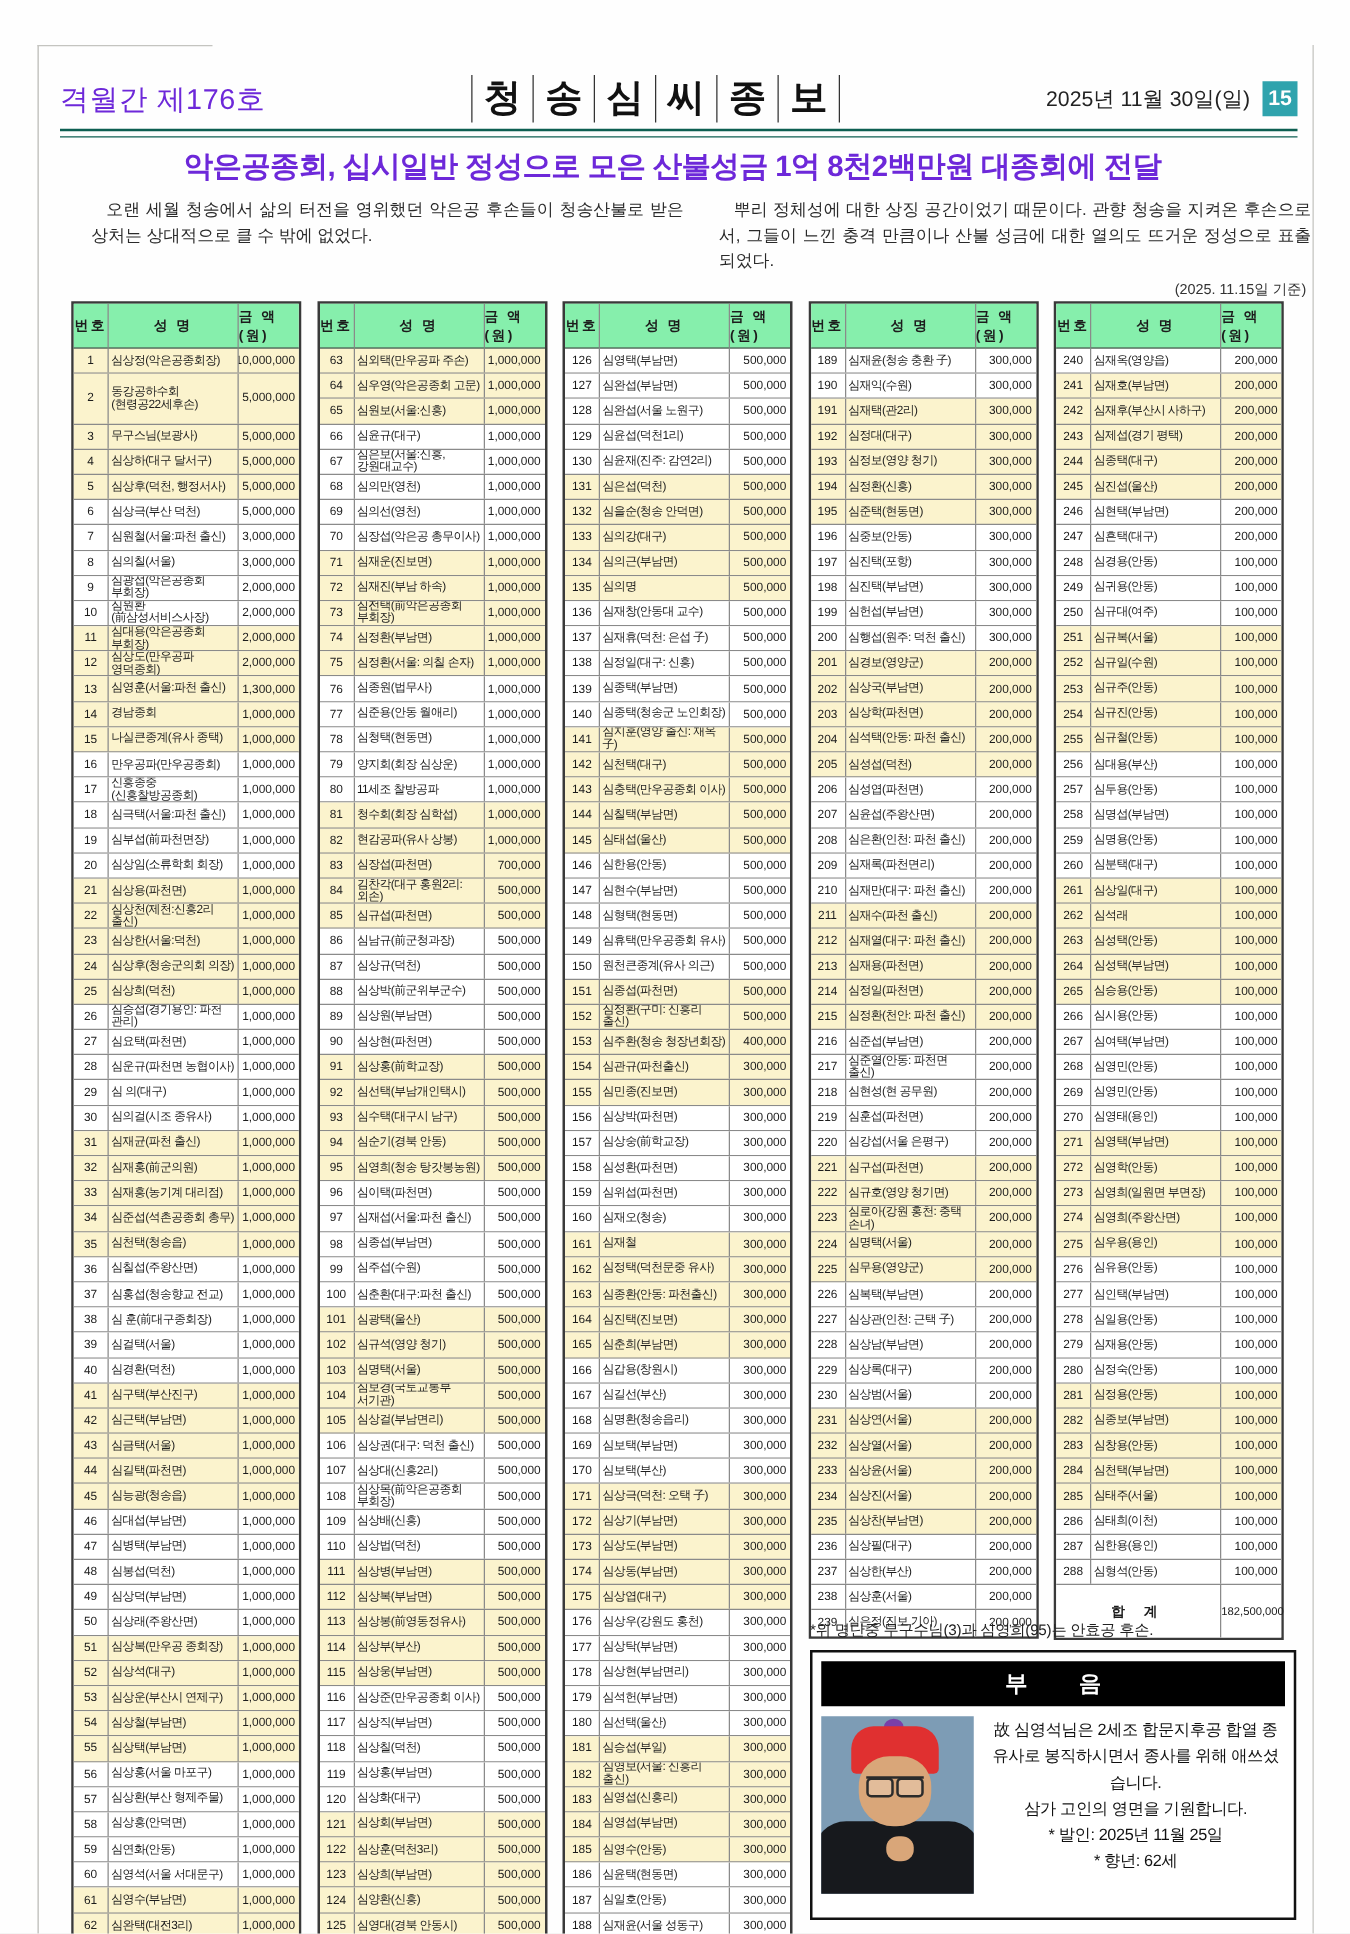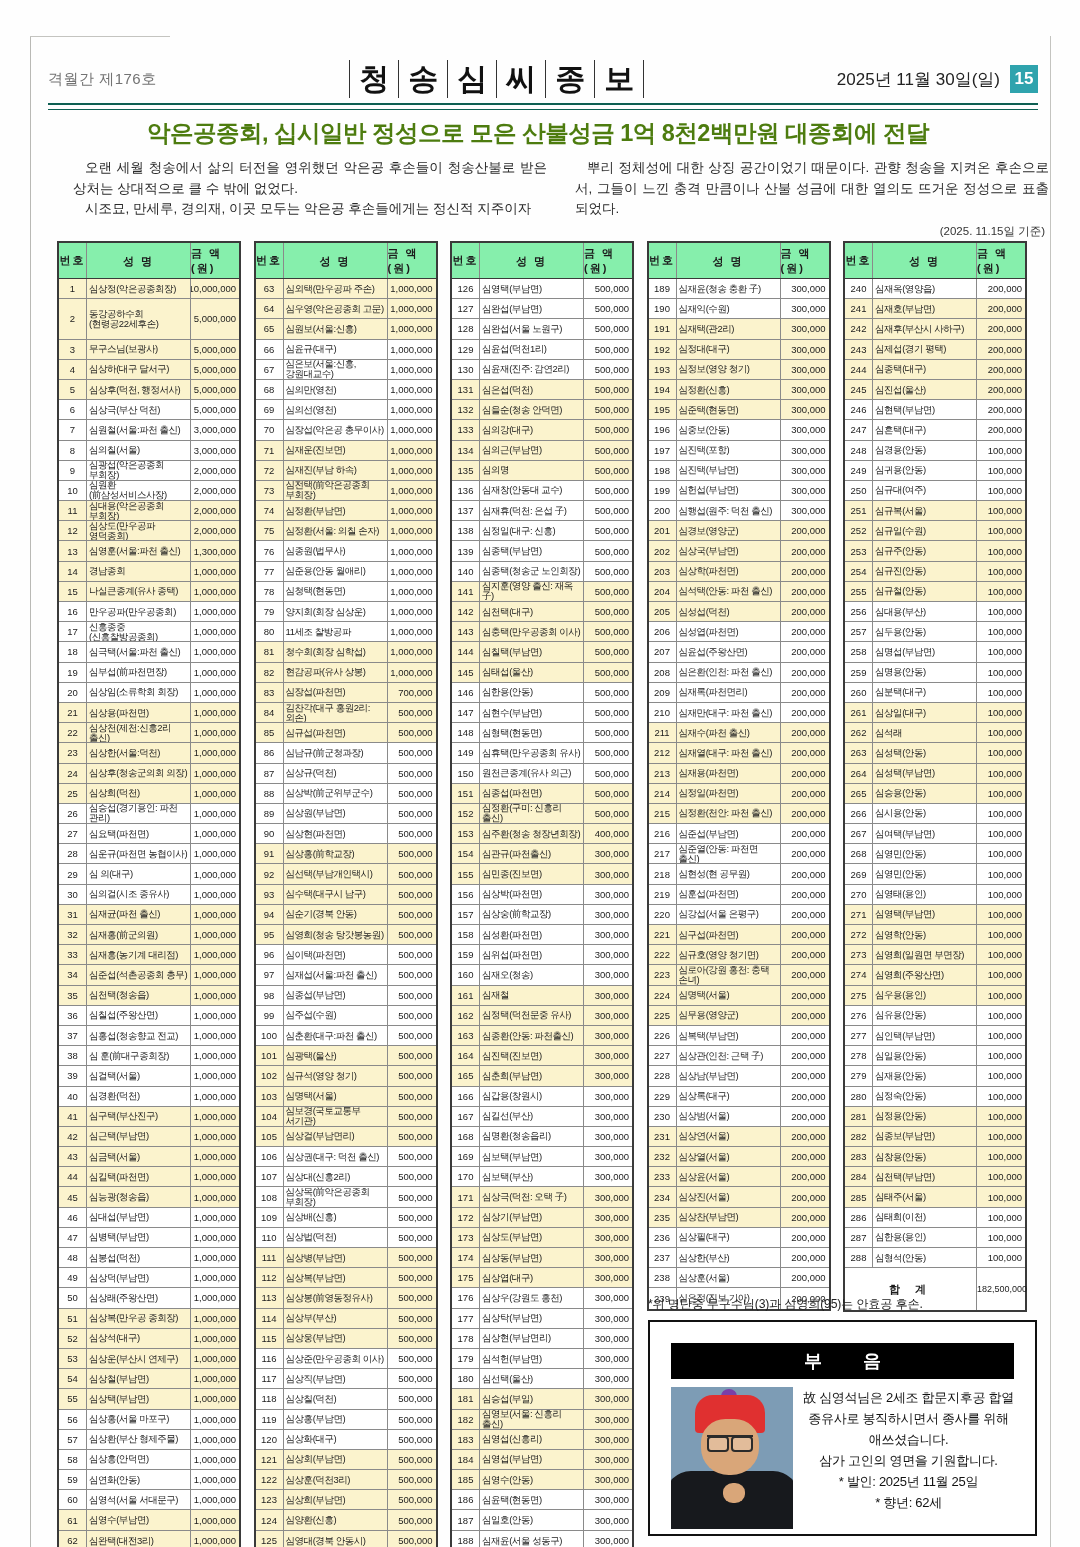--- a/index.html
+++ b/index.html
@@ -4,35 +4,35 @@
 <style>
   html,body{margin:0;padding:0;background:#e9e9e7;}
   .page{position:relative;width:1080px;height:1547px;background:#fefefe;overflow:hidden;
         font-family:"Liberation Sans","DejaVu Sans",sans-serif;color:#1c1c1c;}
   .scan-edge-left{position:absolute;left:30px;top:36px;bottom:0;width:1px;background:#b9b9b5;}
   .scan-edge-right{position:absolute;right:29px;top:36px;bottom:0;width:1px;background:#c4c4c0;}
   .scan-edge-top{position:absolute;left:30px;top:36px;width:140px;height:1px;background:#c4c4c0;}
 
   
   .header{position:absolute;left:48px;right:42px;top:56px;height:46px;display:flex;align-items:center;justify-content:space-between;}
-  .issue{font-size:15px;letter-spacing:.5px;color:#737373;}
+  .issue{font-size:23px;letter-spacing:.5px;color:#6d28d9;}
   .masthead{display:flex;align-items:center;}
   .masthead span{font-family:"Liberation Serif","DejaVu Serif",serif;font-weight:700;font-size:30px;color:#111;
                  padding:0 9px;border-left:1.5px solid #333;line-height:38px;}
   .masthead span:last-child{border-right:1.5px solid #333;}
   .dateblock{display:flex;align-items:center;gap:10px;}
   .date{font-size:17px;color:#222;}
   .pagenum{width:28px;height:28px;background:#2fa3ad;color:#fff;font-weight:700;font-size:17px;
            display:flex;align-items:center;justify-content:center;}
   .rule{position:absolute;left:48px;right:42px;top:103px;height:4px;
         border-top:2px solid #0e5f52;border-bottom:1.5px solid #0e5f52;}
 
   
   .title{position:absolute;left:48px;right:52px;top:117px;text-align:center;
-         font-size:23.5px;font-weight:700;color:#4d7c0f;letter-spacing:-0.5px;}
+         font-size:23.5px;font-weight:700;color:#6d28d9;letter-spacing:-0.5px;}
   .bodytext{position:absolute;left:73px;top:158px;width:977px;display:flex;gap:28px;}
   .bodycol{width:474px;font-size:13.5px;line-height:1.52;text-align:justify;color:#2a2a2a;}
   .bodycol p{margin:0;text-indent:12px;}
   .asof{position:absolute;right:35px;top:224px;font-size:11.5px;color:#333;}
 
   
   .tables{position:absolute;left:57px;top:241px;display:flex;gap:12.5px;align-items:flex-start;}
   .dtable{width:184px;border:2px solid #3a3a3a;background:#fff;box-sizing:border-box;}
   .trow{display:flex;height:20.2px;border-bottom:1px solid #8a8a8a;box-sizing:border-box;background:#fff;}
   .trow:last-child{border-bottom:none;}
@@ -49,21 +49,21 @@
          font-size:9.5px;padding-right:3px;box-sizing:border-box;overflow:hidden;}
   .sumrow{display:flex;height:42px;background:#fff;box-sizing:border-box;}
   .sum-label{width:132px;border-right:1px solid #8a8a8a;display:flex;align-items:center;justify-content:center;
              font-size:11px;font-weight:700;letter-spacing:6px;box-sizing:border-box;flex:none;}
   .sum-amt{flex:1;display:flex;align-items:center;justify-content:flex-end;font-size:9px;padding-right:2px;}
 
   .footnote{position:absolute;left:648px;top:1296px;font-size:12.2px;color:#222;letter-spacing:-0.2px;}
 
   
   .obituary{position:absolute;left:648px;top:1320px;width:389px;height:216px;
-            border:2.5px solid #111;background:#fff;box-sizing:border-box;padding:21px;}
+            border:2.5px solid #111;background:#fff;box-sizing:border-box;padding:7px;}
   .obit-bar{height:36px;background:#000;color:#fff;display:flex;align-items:center;justify-content:center;
             font-size:18px;font-weight:700;letter-spacing:18px;padding-left:18px;box-sizing:border-box;}
   .obit-body{display:flex;gap:10px;margin-top:8px;}
   .obit-photo{width:122px;height:142px;background:#7d9cb5;position:relative;overflow:hidden;flex:none;}
   .obit-photo .beanie{position:absolute;left:24px;top:8px;width:70px;height:38px;background:#e03030;border-radius:18px 18px 4px 4px;}
   .obit-photo .pompom{position:absolute;left:50px;top:2px;width:16px;height:14px;background:#7a3fa8;border-radius:50%;}
   .obit-photo .face{position:absolute;left:30px;top:32px;width:58px;height:56px;background:#d9a679;border-radius:42% 42% 48% 48%;}
   .obit-photo .glasses{position:absolute;left:36px;top:48px;width:46px;height:13px;
                        border-top:2px solid #2b2b2b;box-sizing:border-box;}
   .obit-photo .glasses:before,.obit-photo .glasses:after{content:"";position:absolute;top:-1px;width:18px;height:12px;
@@ -97,21 +97,20 @@
       <span class="pagenum">15</span>
     </div>
   </div>
   <div class="rule"></div>
 
   <div class="title">악은공종회, 십시일반 정성으로 모은 산불성금 1억 8천2백만원 대종회에 전달</div>
 
   <div class="bodytext">
     <div class="bodycol">
       <p>오랜 세월 청송에서 삶의 터전을 영위했던 악은공 후손들이 청송산불로 받은 상처는 상대적으로 클 수 밖에 없었다.</p>
-      <p>시조묘, 만세루, 경의재, 이곳 모두는 악은공 후손들에게는 정신적 지주이자</p>
     </div>
     <div class="bodycol">
       <p>뿌리 정체성에 대한 상징 공간이었기 때문이다. 관향 청송을 지켜온 후손으로서, 그들이 느낀 충격 만큼이나 산불 성금에 대한 열의도 뜨거운 정성으로 표출되었다.</p>
     </div>
   </div>
   <div class="asof">(2025. 11.15일 기준)</div>
 
   <div class="tables">
     <div class="dtable tcol">
         <div class="trow thead">

